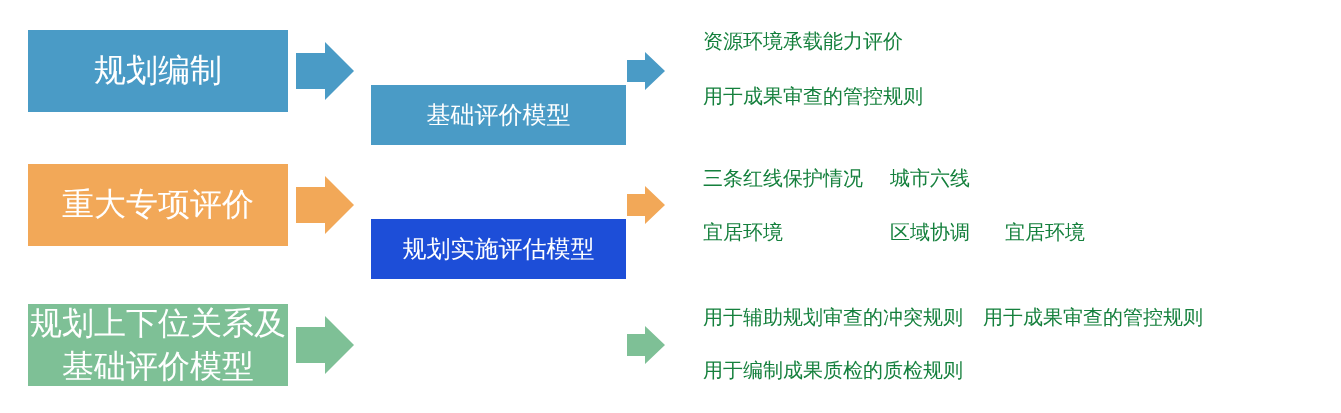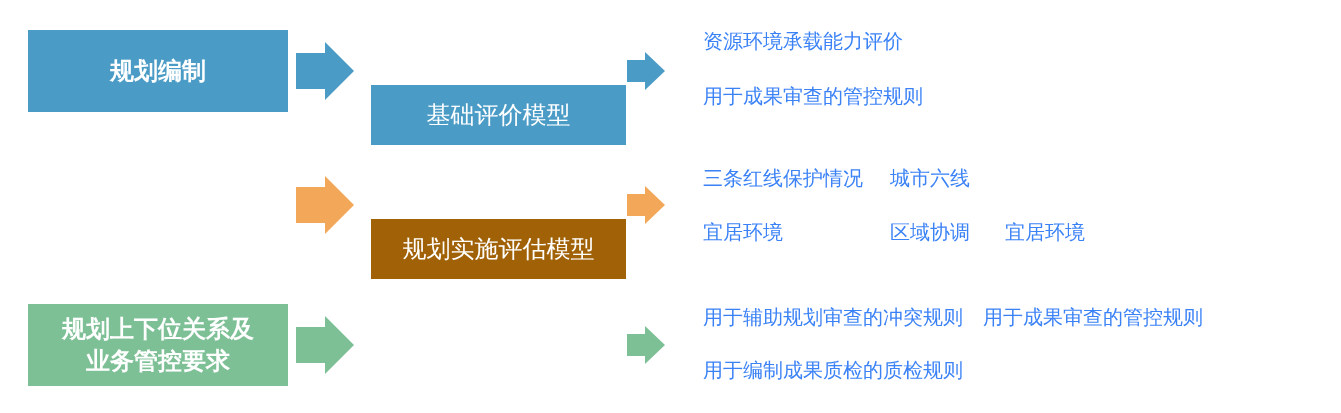--- a/index.html
+++ b/index.html
@@ -25,41 +25,40 @@
     box-sizing: border-box;
   }
   .box span {
     white-space: pre-line;
     line-height: 1.35;
   }
   .source-box {
     left: 28px;
     width: 260px;
     height: 82px;
-    font-size: 24px;
-    font-weight: bold;
+    font-size: 32px;
   }
   .model-box {
     left: 371px;
     width: 255px;
     height: 60px;
     font-size: 24px;
     margin-top: 44px;
   }
   .arrow {
     position: absolute;
     display: block;
   }
   .arrow-large { left: 296px; width: 58px; height: 58px; }
   .arrow-small { left: 627px; width: 38px; height: 38px; }
   .output-label {
     position: absolute;
     font-size: 20px;
     line-height: 25px;
-    color: #3b82f6;
+    color: #15803d;
     white-space: nowrap;
   }
 </style>
 </head>
 <body>
 
 <div id="canvas">
 
   <div class="box source-box" style="top: 30px; background-color: rgb(74, 155, 198);">
     <span>规划编制</span>
@@ -69,38 +68,41 @@
   </svg>
   <div class="box model-box" style="top: 41px; background-color: rgb(74, 155, 198);">
     <span>基础评价模型</span>
   </div>
   <svg class="arrow arrow-small" style="top:52px" viewBox="0 0 38 38">
     <polygon points="0,8 18,8 18,0 38,19 18,38 18,30 0,30" fill="#4A9BC6"></polygon>
   </svg>
   <div class="output-label" style="left:703px; top:29px">资源环境承载能力评价</div>
   <div class="output-label" style="left:703px; top:84px">用于成果审查的管控规则</div>
 
+  <div class="box source-box" style="top: 164px; background-color: rgb(242, 168, 88);">
+    <span>重大专项评价</span>
+  </div>
   <svg class="arrow arrow-large" style="top:176px" viewBox="0 0 58 58">
     <polygon points="0,11 29,11 29,0 58,29 29,58 29,47 0,47" fill="#F2A858"></polygon>
   </svg>
-  <div class="box model-box" style="top: 175px; background-color: #a16207;">
+  <div class="box model-box" style="top: 175px; background-color: #1d4ed8;">
     <span>规划实施评估模型</span>
   </div>
   <svg class="arrow arrow-small" style="top:186px" viewBox="0 0 38 38">
     <polygon points="0,8 18,8 18,0 38,19 18,38 18,30 0,30" fill="#F2A858"></polygon>
   </svg>
   <div class="output-label" style="left:703px; top:166px">三条红线保护情况</div>
   <div class="output-label" style="left:890px; top:166px">城市六线</div>
   <div class="output-label" style="left:703px; top:220px">宜居环境</div>
   <div class="output-label" style="left:890px; top:220px">区域协调</div>
   <div class="output-label" style="left:1005px; top:220px">宜居环境</div>
 
   <div class="box source-box" style="top: 304px; background-color: rgb(126, 192, 150);">
     <span>规划上下位关系及
-业务管控要求</span>
+基础评价模型</span>
   </div>
   <svg class="arrow arrow-large" style="top:316px" viewBox="0 0 58 58">
     <polygon points="0,11 29,11 29,0 58,29 29,58 29,47 0,47" fill="#7EC096"></polygon>
   </svg>
   <svg class="arrow arrow-small" style="top:326px" viewBox="0 0 38 38">
     <polygon points="0,8 18,8 18,0 38,19 18,38 18,30 0,30" fill="#7EC096"></polygon>
   </svg>
   <div class="output-label" style="left:983px; top:305px">用于成果审查的管控规则</div>
   <div class="output-label" style="left:703px; top:305px">用于辅助规划审查的冲突规则</div>
   <div class="output-label" style="left:703px; top:358px">用于编制成果质检的质检规则</div>

